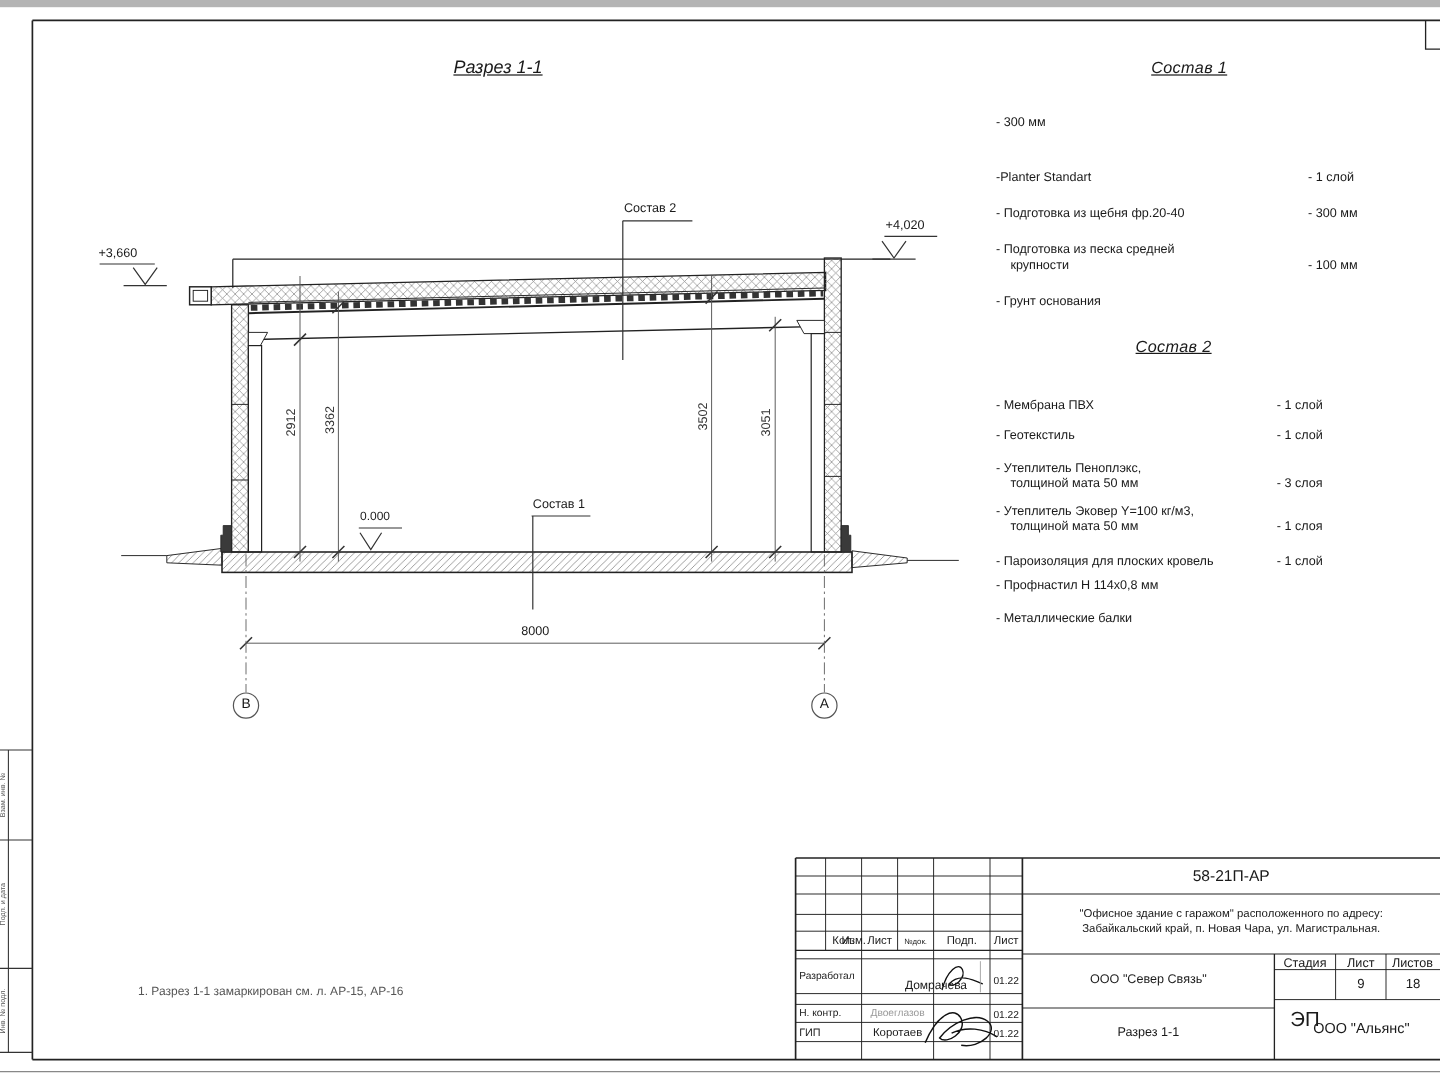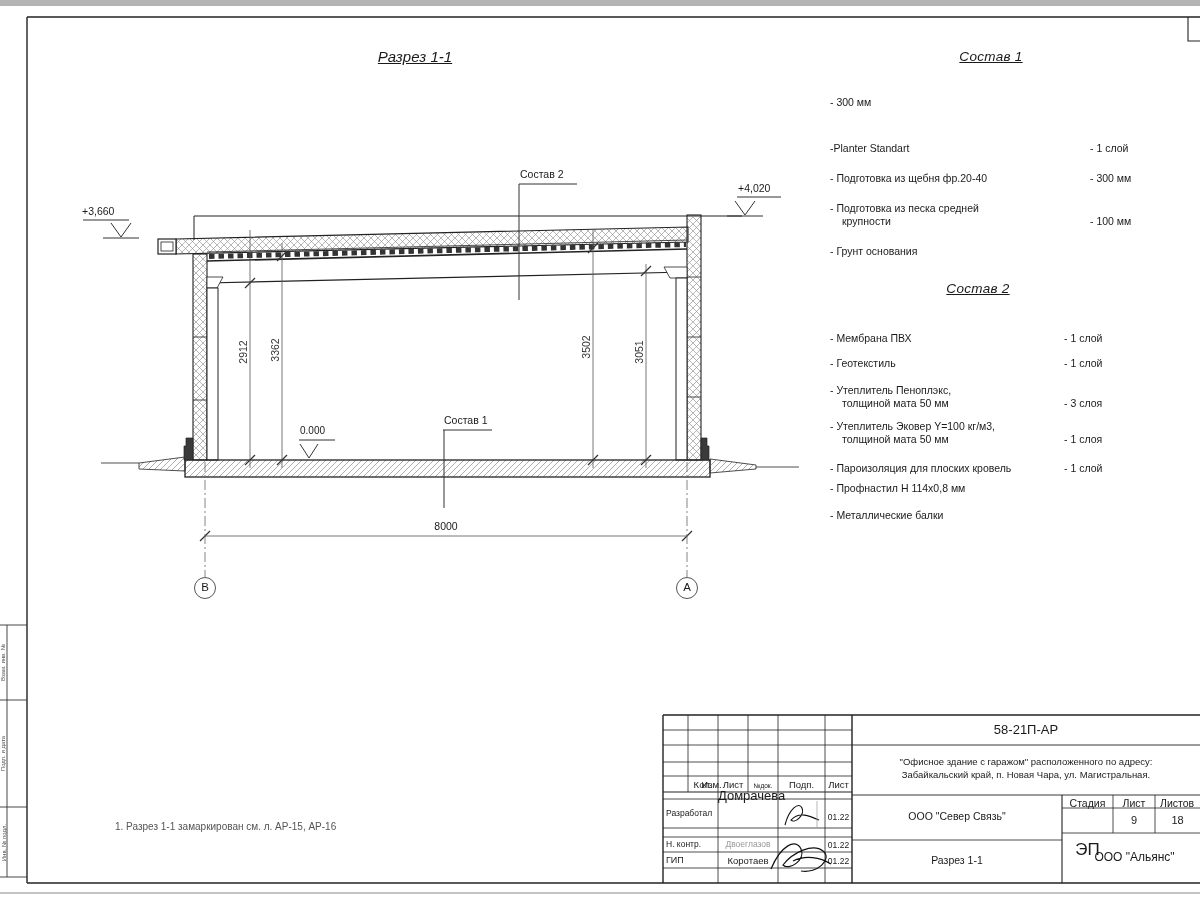--- a/index.html
+++ b/index.html
@@ -292,21 +292,21 @@
   <div class="t c" style="left:1155px;top:814px;width:45px;font-size:11px;">18</div>
 
   <div class="t c" style="left:663px;top:779px;width:25px;font-size:9.5px;padding-left:36px;">Изм.</div>
   <div class="t c" style="left:688px;top:779px;width:30px;font-size:9.5px;">Кол.</div>
   <div class="t c" style="left:718px;top:779px;width:30px;font-size:9.5px;">Лист</div>
   <div class="t c" style="left:748px;top:782px;width:30px;font-size:6.5px;">№док.</div>
   <div class="t c" style="left:778px;top:779px;width:47px;font-size:9.5px;">Подп.</div>
   <div class="t c" style="left:825px;top:779px;width:27px;font-size:9.5px;">Лист</div>
 
   <div class="t" style="left:666px;top:808px;font-size:8.5px;">Разработал</div>
-  <div class="t c" style="left:718px;top:788px;width:60px;font-size:13px;">Домрачева</div>
+  <div class="t c" style="left:718px;top:816px;width:60px;font-size:10px;padding-left:32px;">Домрачева</div>
   <div class="t c" style="left:825px;top:812px;width:27px;font-size:8.5px;">01.22</div>
 
   <div class="t" style="left:666px;top:839px;font-size:8.5px;">Н. контр.</div>
   <div class="t c" style="left:718px;top:839px;width:60px;font-size:8.5px;color:#999;">Двоеглазов</div>
   <div class="t c" style="left:825px;top:840px;width:27px;font-size:8.5px;">01.22</div>
 
   <div class="t" style="left:666px;top:855px;font-size:9px;">ГИП</div>
   <div class="t c" style="left:718px;top:855px;width:60px;font-size:9.5px;">Коротаев</div>
   <div class="t c" style="left:825px;top:856px;width:27px;font-size:8.5px;">01.22</div>
 

